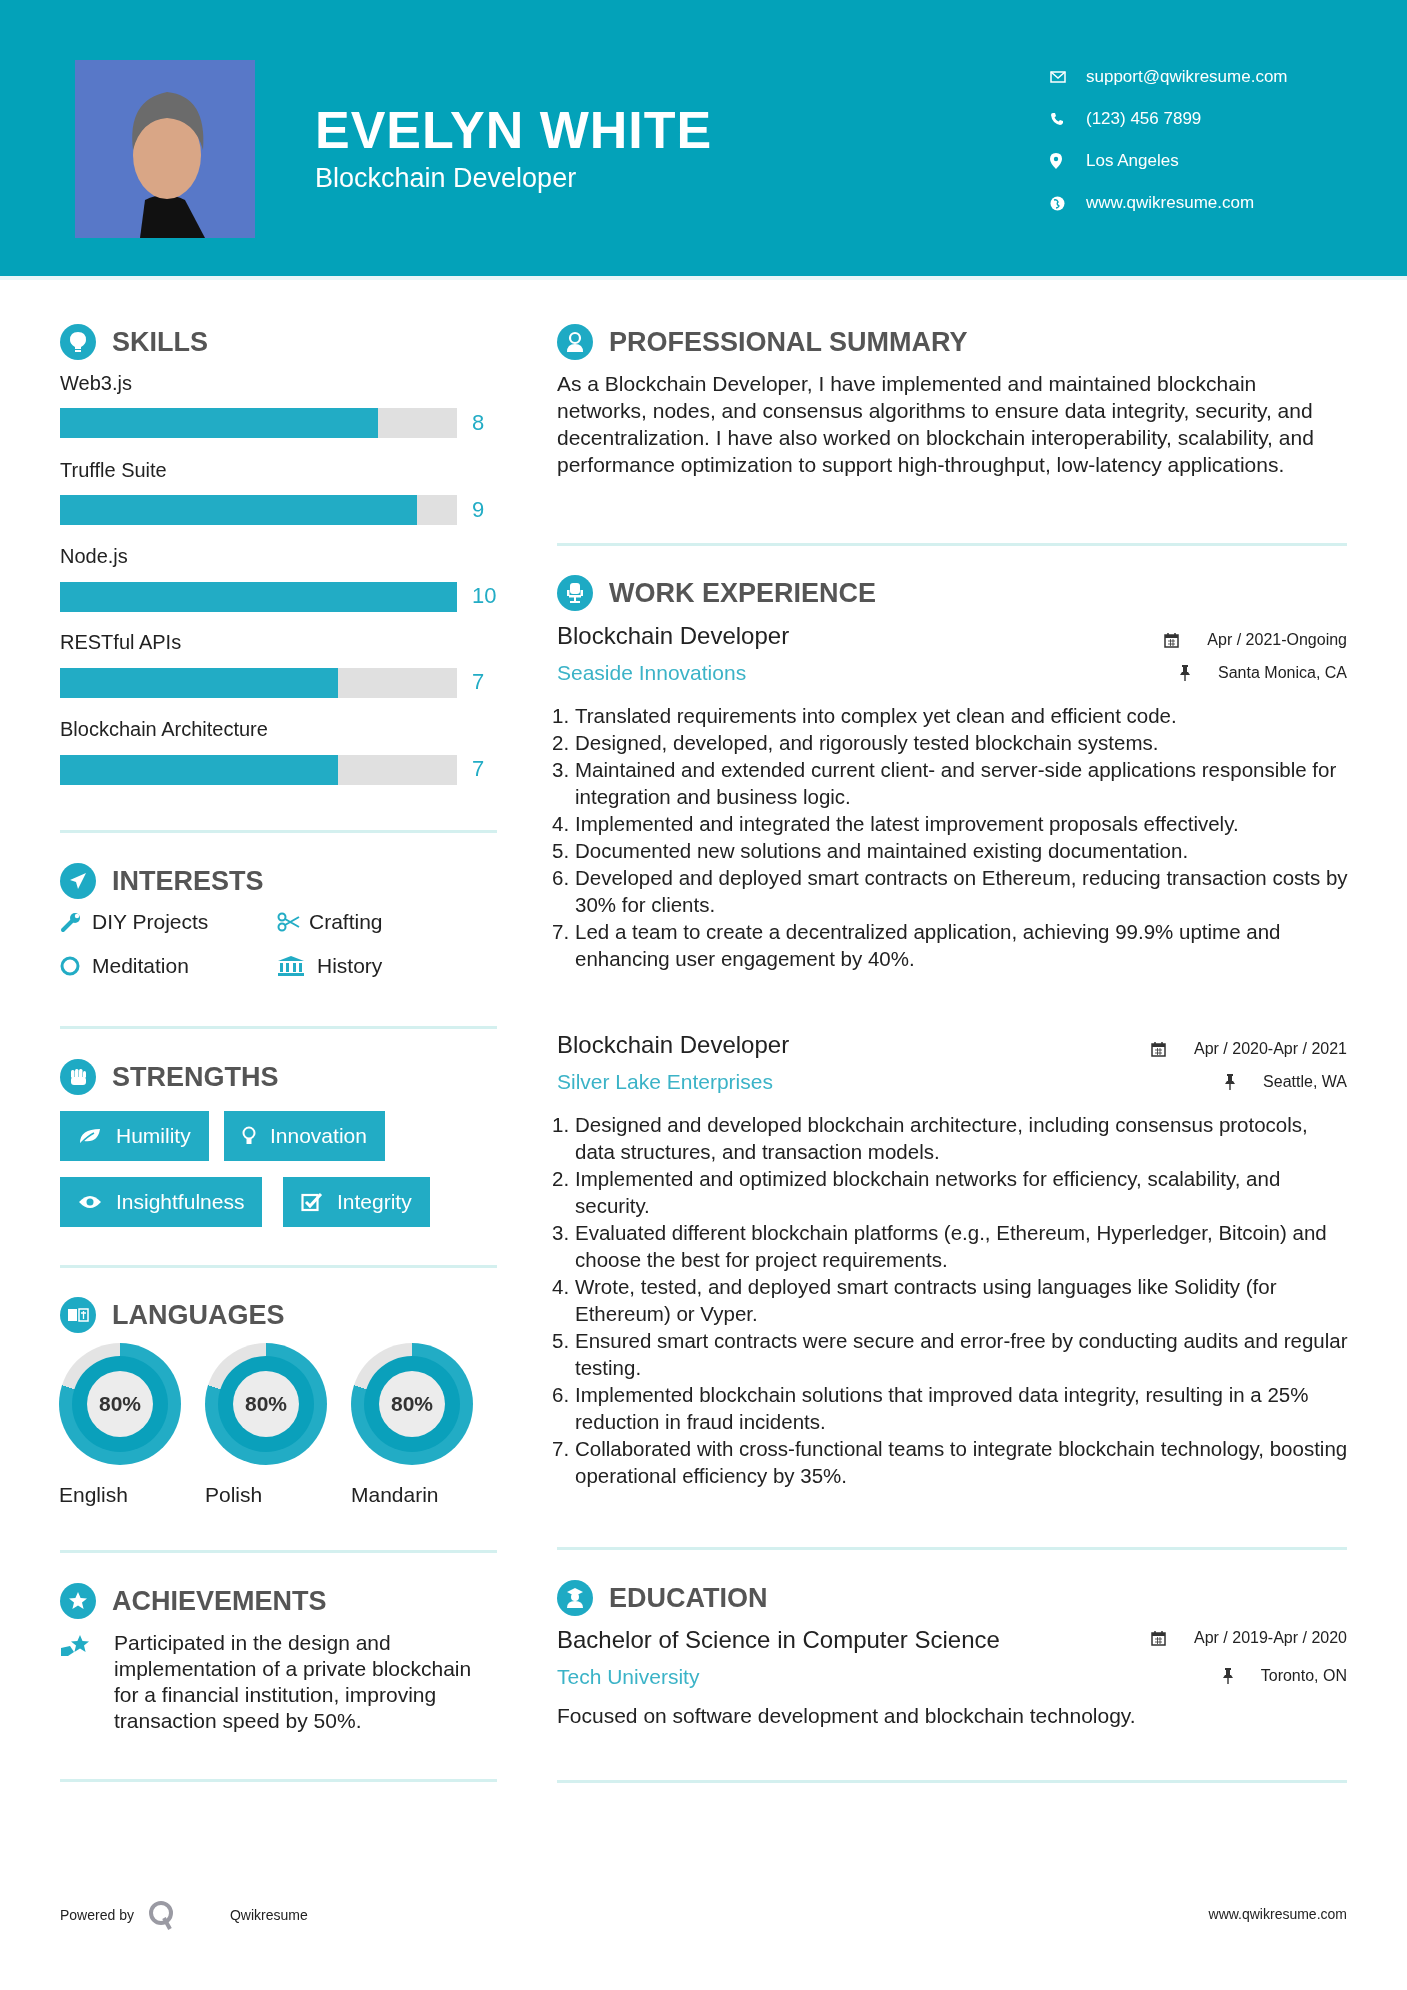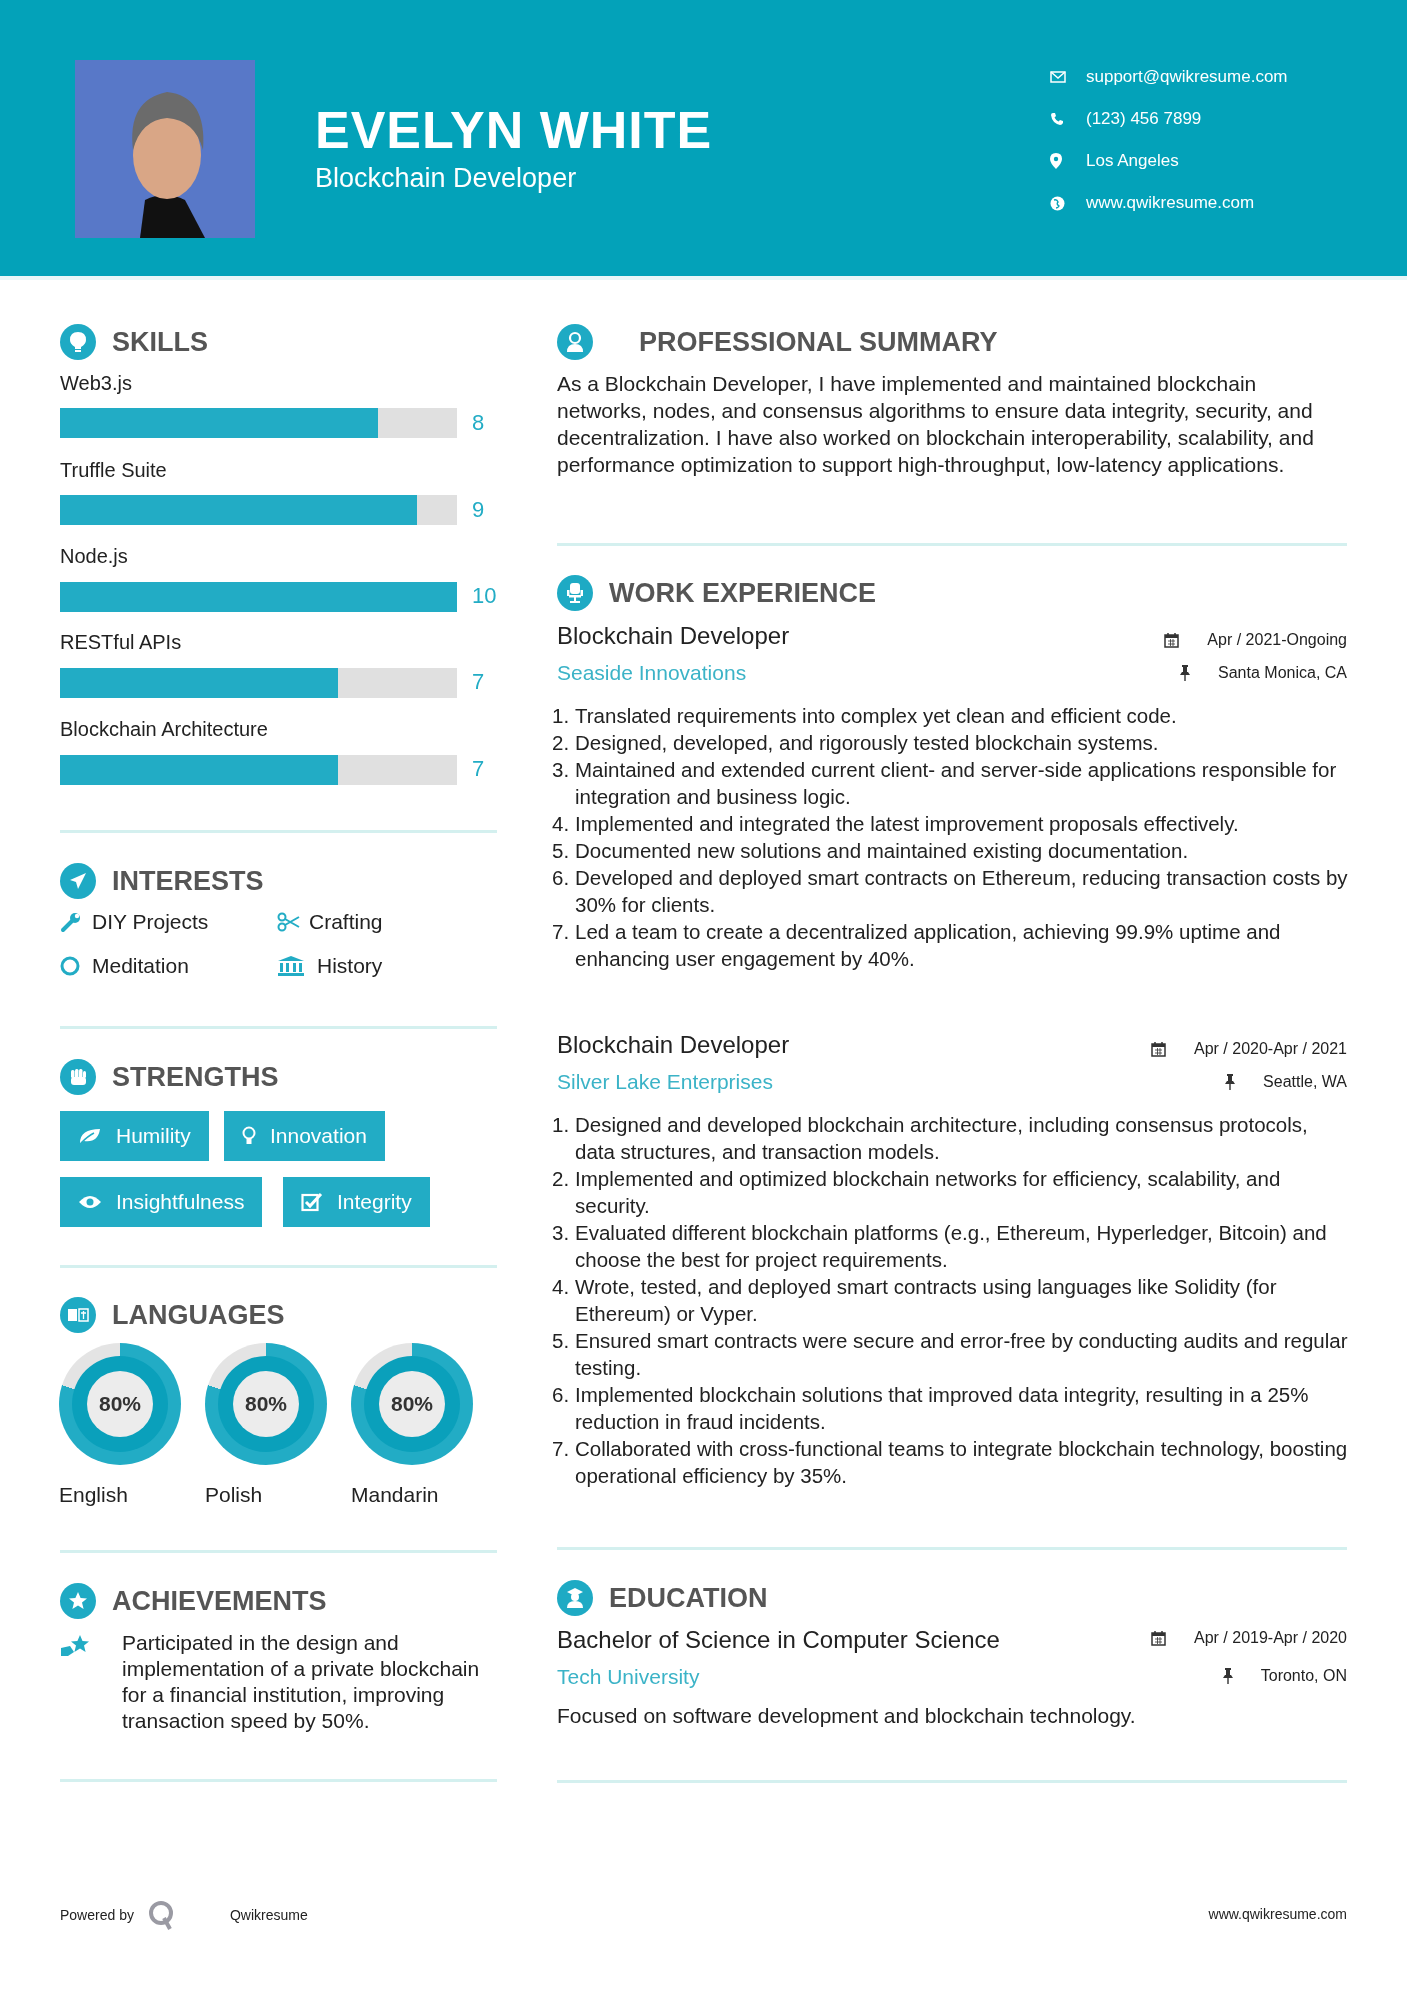--- a/index.html
+++ b/index.html
@@ -31,21 +31,21 @@
   .tag { position: absolute; height: 50px; background: #22acc5; color: #fff; display: flex; align-items: center; padding: 0 18px; font-size: 21px; }
   .tag .ti { margin-right: 14px; display: inline-flex; }
 
   .lang { position: absolute; width: 122px; text-align: left; }
   .donut { width: 122px; height: 122px; border-radius: 50%; position: relative; }
   .donut-inner-ring { position: absolute; left: 13px; top: 13px; width: 96px; height: 96px; border-radius: 50%; background: #0aa0bb; }
   .donut-center { position: absolute; left: 28px; top: 28px; width: 66px; height: 66px; border-radius: 50%; background: #ececec; display: flex; align-items: center; justify-content: center; font-weight: bold; font-size: 21px; color: #333; }
   .lang-name { margin-top: 18px; font-size: 21px; color: #222; }
 
   .ach { position: absolute; left: 60px; top: 1630px; width: 440px; display: flex; }
-  .ach-text { font-size: 21px; line-height: 26px; color: #222; margin-left: 28px; }
+  .ach-text { font-size: 21px; line-height: 26px; color: #222; margin-left: 20px; }
 
   .summary { position: absolute; left: 557px; top: 370px; width: 790px; font-size: 21px; line-height: 27px; color: #222; }
 
   .job-title { position: absolute; font-size: 24px; color: #222; }
   .company { position: absolute; font-size: 21px; color: #3bb3c7; }
   .meta { position: absolute; right: 60px; font-size: 16px; color: #222; display: flex; align-items: center; gap: 20px; }
   .meta .mi { margin-right: 8px; display: inline-flex; }
   .bullets { position: absolute; left: 552px; width: 800px; list-style: none; font-size: 20.5px; line-height: 27px; color: #222; }
   .bullets li { display: flex; }
   .bullets li .num { width: 23px; flex-shrink: 0; }
@@ -299,21 +299,21 @@
     <svg width="34" height="26" viewBox="0 0 34 26">
         <path d="M20 1 L22.5 7 L29 7.4 L24 11.6 L25.6 18 L20 14.5 L14.4 18 L16 11.6 L11 7.4 L17.4 7 Z" fill="#22acc5"></path>
         <path d="M1 14 L10 12 L14 18 L8 22 L1 22 Z" fill="#22acc5"></path>
       </svg>
   </span>
   <div class="ach-text">Participated in the design and implementation of a private blockchain for a financial institution, improving transaction speed by 50%.</div>
 </div>
 
 <div class="divider" style="left:60px; top:1779px; width:437px;"></div>
 
-<div class="sec-title" style="left:557px; top:324px;gap:30px;">
+<div class="sec-title" style="left:557px; top:324px;">
   <span class="sec-icon">
     <svg width="20" height="22" viewBox="0 0 20 22">
         <circle cx="10" cy="7" r="5" fill="none" stroke="#fff" stroke-width="2.2"></circle>
         <path d="M2 21 Q2 13 10 13 Q18 13 18 21 Z" fill="#fff"></path>
       </svg>
   </span>
   <span>PROFESSIONAL SUMMARY</span>
 </div>
 <div class="summary">As a Blockchain Developer, I have implemented and maintained blockchain networks, nodes, and consensus algorithms to ensure data integrity, security, and decentralization. I have also worked on blockchain interoperability, scalability, and performance optimization to support high-throughput, low-latency applications.</div>
 

